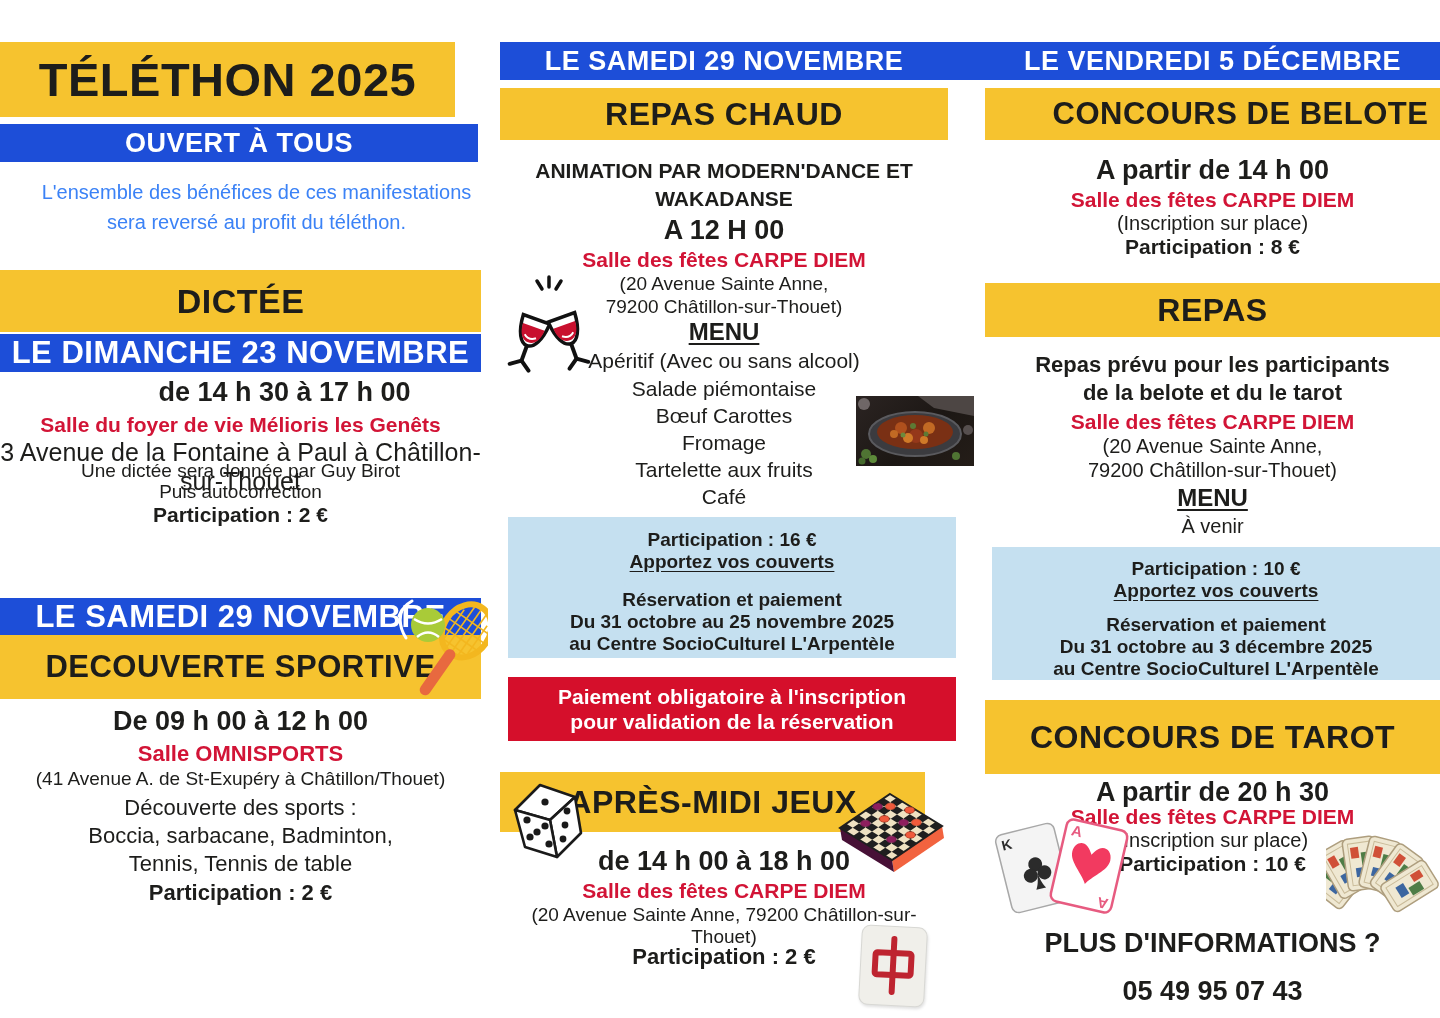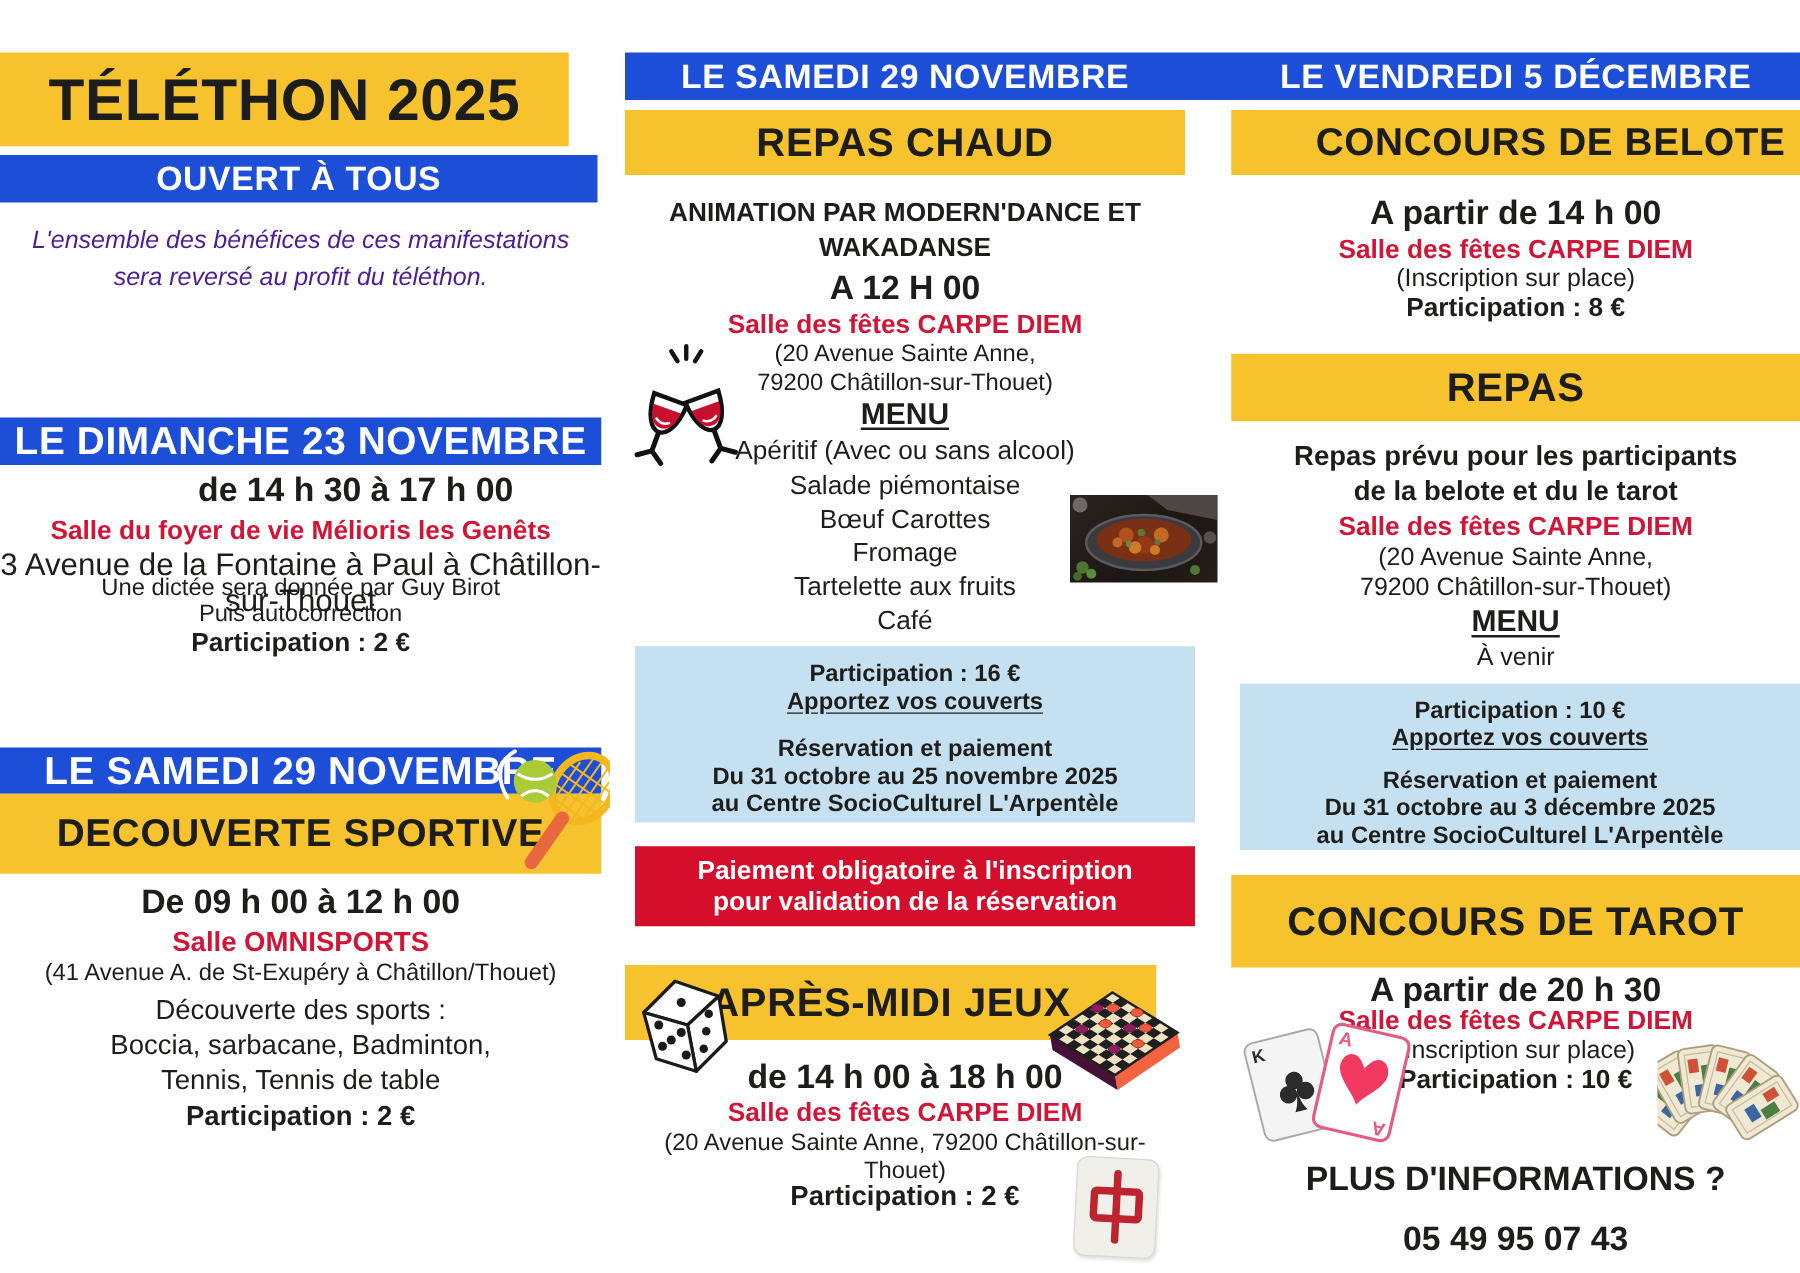--- a/index.html
+++ b/index.html
@@ -10,37 +10,40 @@
   .purple-banner{background:#1d4ed8;color:#ffffff;font-weight:bold;letter-spacing:.5px;}
   .tc{text-align:center;}
   .b{font-weight:bold;}
   .red{color:#D21436;font-weight:bold;}
   .u{text-decoration:underline;text-underline-offset:3px;}
   .lcol{left:0;width:481px;text-align:center;}
   .mcol{left:500px;width:448px;text-align:center;}
   .rcol{left:985px;width:455px;text-align:center;}
   .bluebox{background:#C5E0F0;display:flex;flex-direction:column;align-items:center;font-weight:bold;font-size:19px;line-height:22px;}
   .redbox{background:#D50F2B;color:#ffffff;font-weight:bold;font-size:21px;line-height:25px;display:flex;flex-direction:column;align-items:center;justify-content:center;text-align:center;}
-  .italic{font-style:italic;color:#4c1d95;}
+  .italic{color:#3b82f6;margin-left:16px;}
   svg{display:block;}
 </style>
 </head>
 <body>
 
 <div id="page">
 
   <div class="abs yellow-banner" style="left:0;top:42px;width:455px;height:75px;font-size:47px;">
     <span>TÉLÉTHON 2025</span>
   </div>
   <div class="abs purple-banner tc" style="left:0;top:124px;width:478px;height:38px;font-size:27px;line-height:38px;">
     <span>OUVERT À TOUS</span>
   </div>
   <div class="abs lcol italic" style="top:181px;font-size:20px;">L'ensemble des bénéfices de ces manifestations</div>
   <div class="abs lcol italic" style="top:211px;font-size:20px;">sera reversé au profit du téléthon.</div>
 
+  <div class="abs yellow-banner" style="left:0;top:270px;width:481px;height:62px;font-size:34px;">
+    <span>DICTÉE</span>
+  </div>
   <div class="abs purple-banner tc" style="left:0;top:334px;width:481px;height:38px;font-size:31px;line-height:38px;">
     <span>LE DIMANCHE 23 NOVEMBRE</span>
   </div>
   <div class="abs lcol b" style="top:377px;font-size:27px;padding-left:44px;">de 14 h 30 à 17 h 00</div>
   <div class="abs lcol red" style="top:413px;font-size:21px;">Salle du foyer de vie Mélioris les Genêts</div>
   <div class="abs lcol" style="top:438px;font-size:25px;">3 Avenue de la Fontaine à Paul à Châtillon-sur-Thouet</div>
   <div class="abs lcol" style="top:460px;font-size:19px;">Une dictée sera donnée par Guy Birot</div>
   <div class="abs lcol" style="top:481px;font-size:19px;">Puis autocorrection</div>
   <div class="abs lcol b" style="top:503px;font-size:21px;">Participation : 2 €</div>
 

